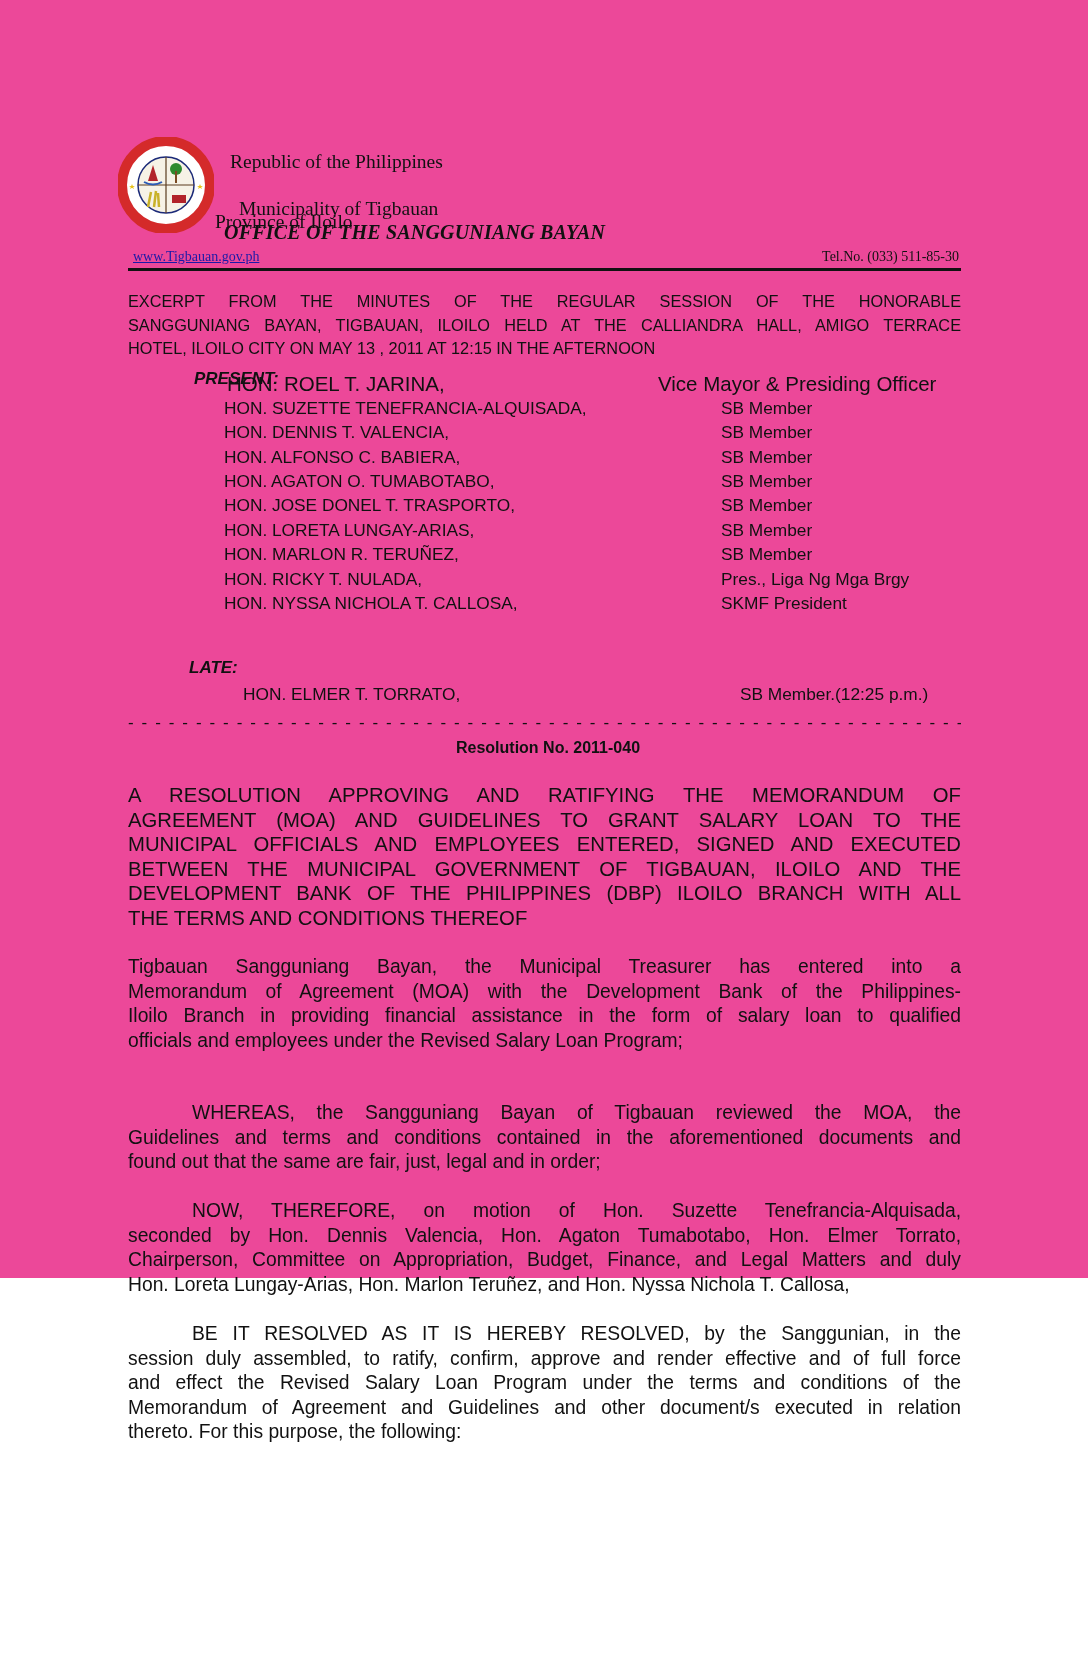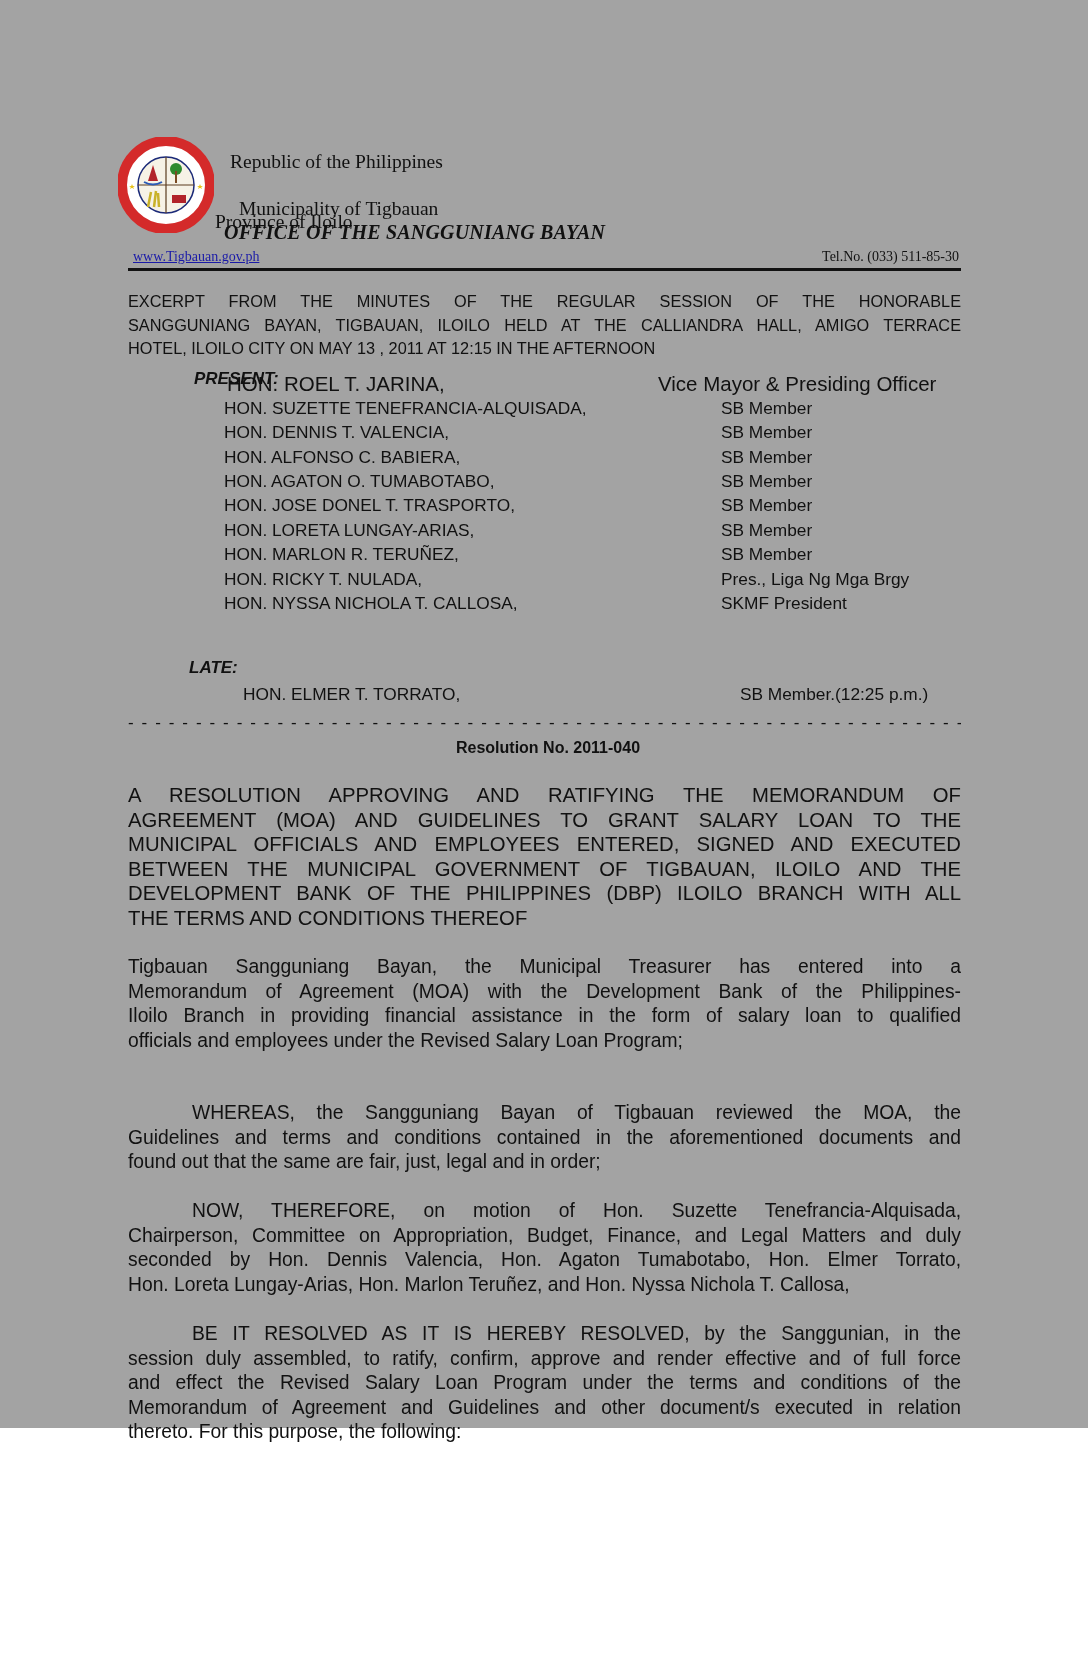--- a/index.html
+++ b/index.html
@@ -1,17 +1,17 @@
 <!DOCTYPE html>
 <html><head>
 <meta charset="utf-8">
 <style>
   html, body { margin:0; padding:0; background:#ffffff; }
   body { width:1088px; height:1664px; position:relative; overflow:hidden; color:#111; }
-  .page { position:absolute; left:0; top:0; width:1088px; height:1428px; background:#a3a3a3; }
+  .page { position:absolute; left:0; top:0; width:1088px; height:1278px; background:#ec4899; }
 
   
   .logo { position:absolute; left:118px; top:137px; width:96px; height:96px; }
   .lh-line { position:absolute; font-family:"Liberation Serif", serif; font-size:19.5px; color:#111; white-space:nowrap; }
   .lh1 { left:230px; top:151px; }
   .lh2 { left:215px; top:174px;margin-top:37px; }
   .lh3 { left:239px; top:198px; }
   .lh4 { left:224px; top:221px; font-weight:bold; font-style:italic; font-size:20px; letter-spacing:0.2px; }
   .website { position:absolute; left:133px; top:249px; font-family:"Liberation Serif", serif; font-size:14px; color:#1a1aa8; text-decoration:underline; }
   .tel { position:absolute; right:129px; top:249px; font-family:"Liberation Serif", serif; font-size:14px; color:#111; }
@@ -158,22 +158,22 @@
   </div>
 
   <div class="para p2 sans">
     <span class="first">WHEREAS, the Sangguniang Bayan of Tigbauan reviewed the MOA, the</span>
     <span>Guidelines and terms and conditions contained in the aforementioned documents and</span>
     <span class="last">found out that the same are fair, just, legal and in order;</span>
   </div>
 
   <div class="para p3 sans">
     <span class="first">NOW, THEREFORE, on motion of Hon. Suzette Tenefrancia-Alquisada,</span>
+    <span>seconded by Hon. Dennis Valencia, Hon. Agaton Tumabotabo, Hon. Elmer Torrato,</span>
     <span>Chairperson, Committee on Appropriation, Budget, Finance, and Legal Matters and duly</span>
-    <span>seconded by Hon. Dennis Valencia, Hon. Agaton Tumabotabo, Hon. Elmer Torrato,</span>
     <span class="last">Hon. Loreta Lungay-Arias, Hon. Marlon Teruñez, and Hon. Nyssa Nichola T. Callosa,</span>
   </div>
 
   <div class="para p4 sans">
     <span class="first">BE IT RESOLVED AS IT IS HEREBY RESOLVED, by the Sanggunian, in the</span>
     <span>session duly assembled, to ratify, confirm, approve and render effective and of full force</span>
     <span>and effect the Revised Salary Loan Program under the terms and conditions of the</span>
     <span>Memorandum of Agreement and Guidelines and other document/s executed in relation</span>
     <span class="last">thereto. For this purpose, the following:</span>
   </div>

